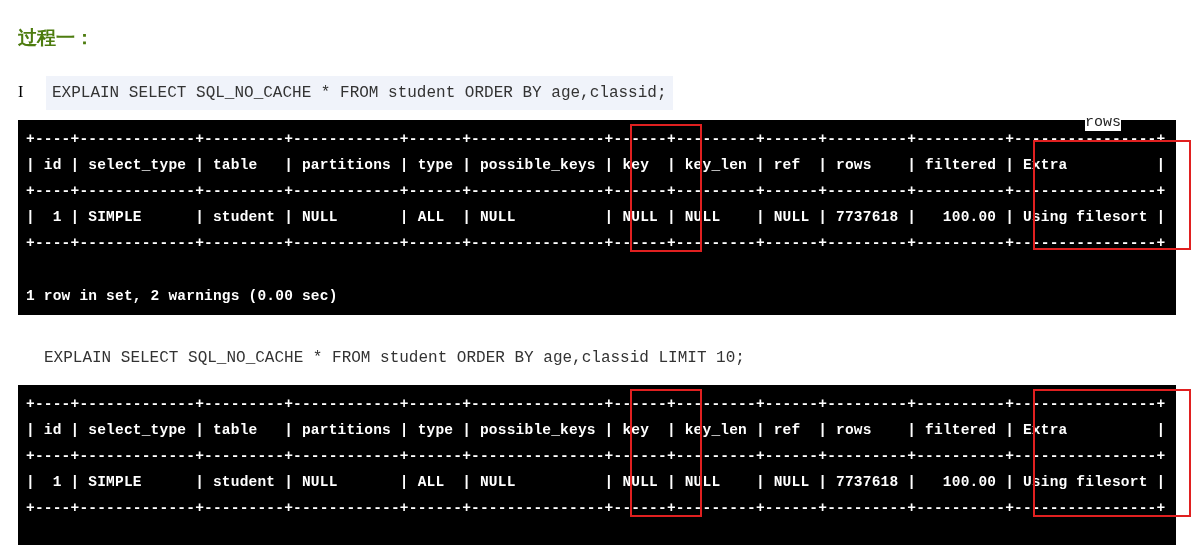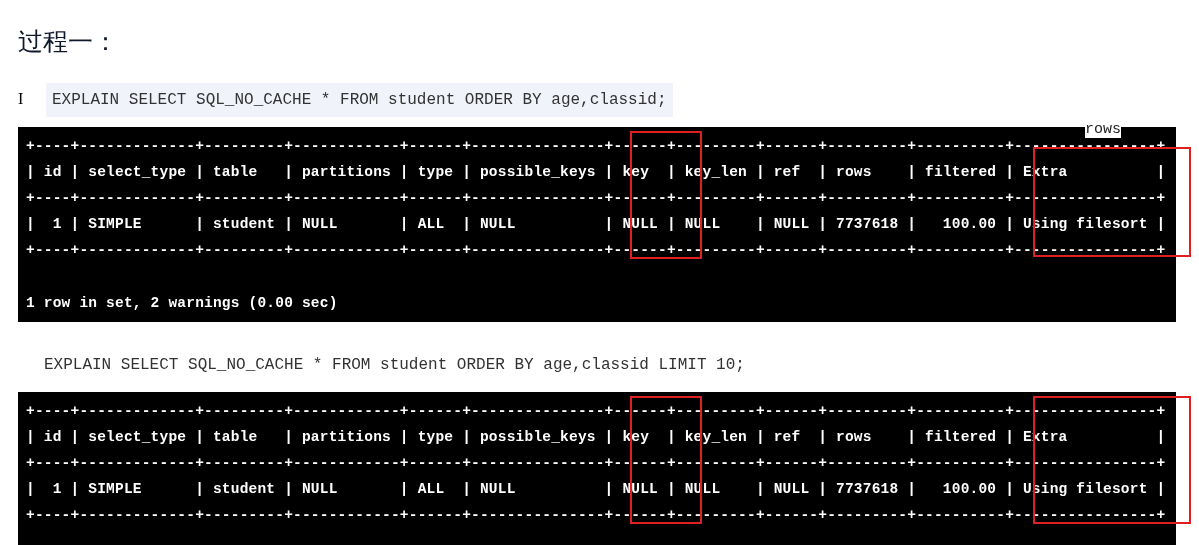--- a/index.html
+++ b/index.html
@@ -4,23 +4,23 @@
 <style>
   body {
     margin: 0;
     padding: 10px 18px;
     font-family: Arial, "Microsoft YaHei", sans-serif;
     background: #fff;
     width: 1199px;
     box-sizing: border-box;
   }
   .heading {
-    color: #0f172a;
-    font-size: 25px;
-    font-weight: normal;
+    color: #4d7c0f;
+    font-size: 19px;
+    font-weight: bold;
     margin: 15px 0 25px 0;
   }
   .sql-line {
     font-family: "Courier New", monospace;
     font-size: 16px;
     color: #333;
     background: #f0f3fa;
     padding: 8px 6px;
     margin: 0 8px 10px 12px;
     display: inline-block;

